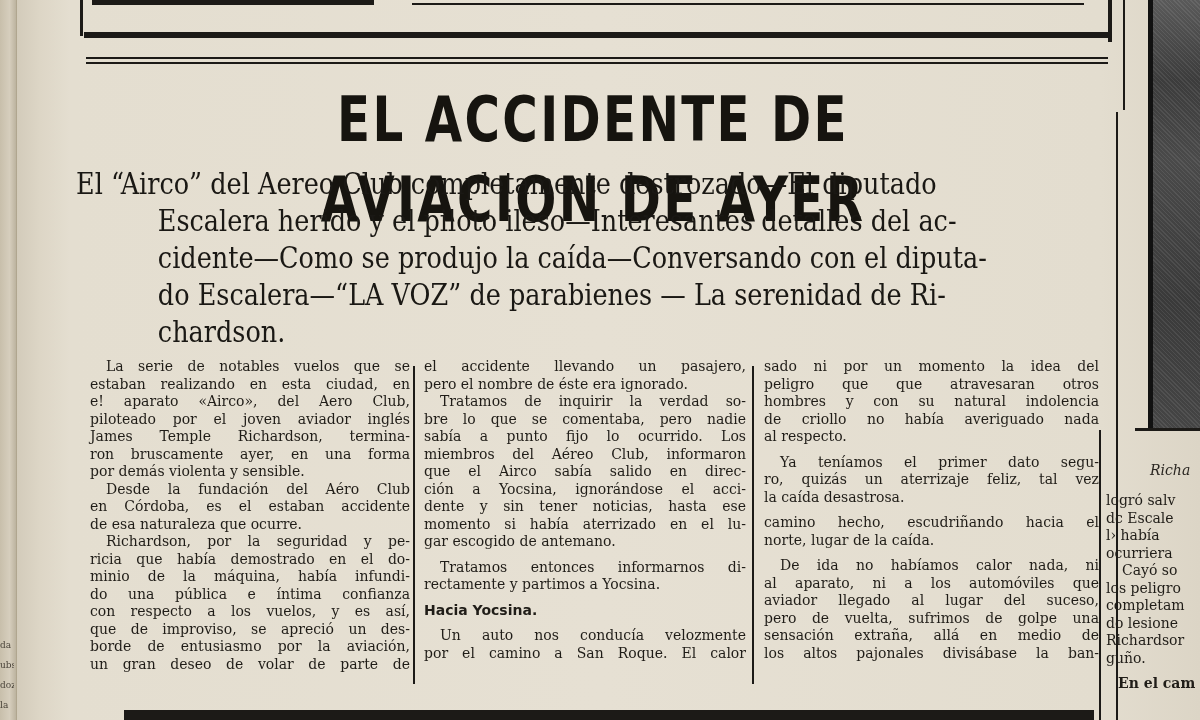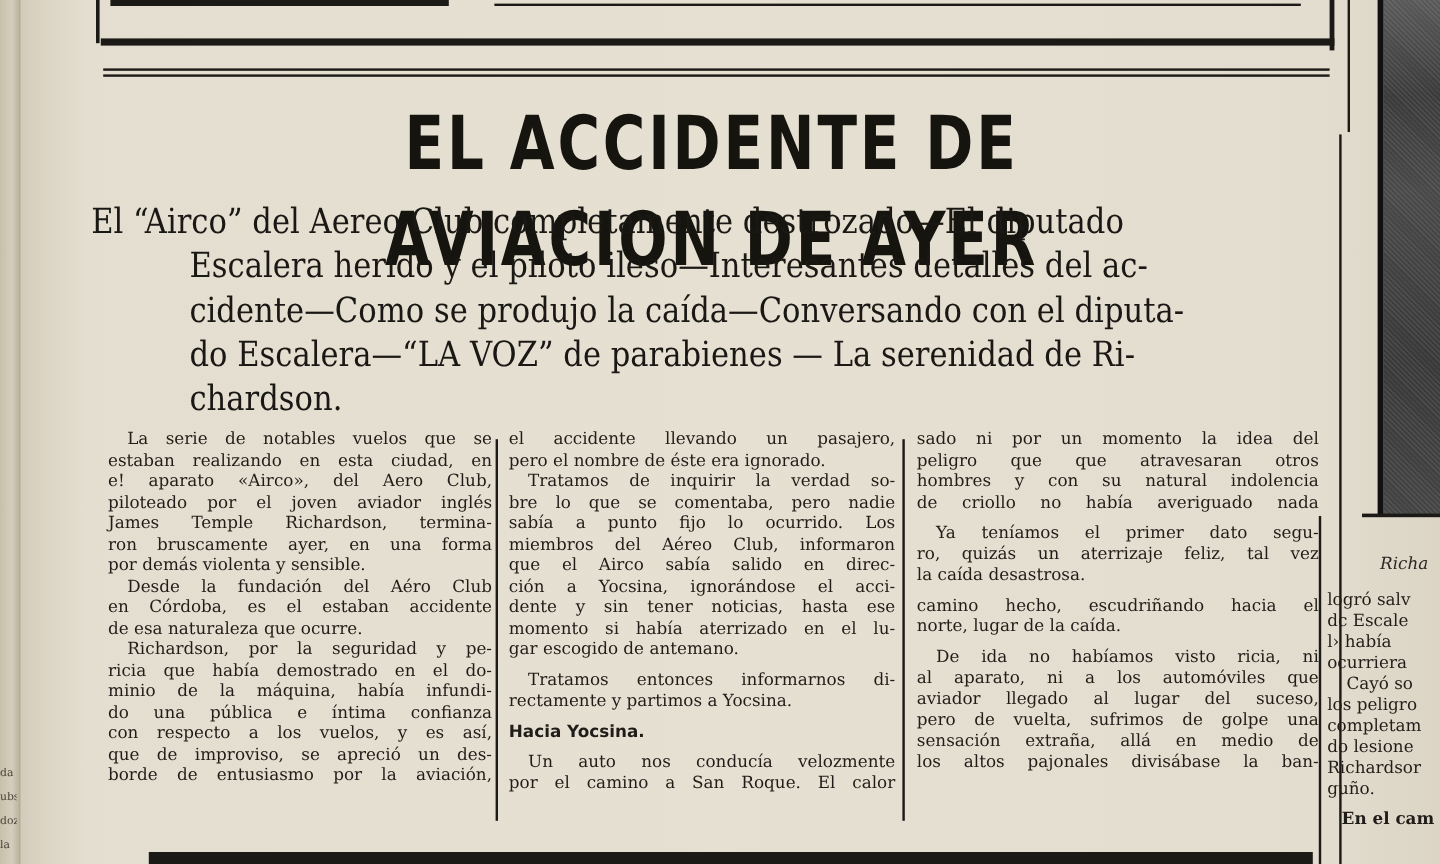--- a/index.html
+++ b/index.html
@@ -111,20 +111,21 @@
     <span class="ln ind">Desde la fundación del Aéro Club</span>
     <span class="ln">en Córdoba, es el estaban accidente</span>
     <span class="ln last">de esa naturaleza que ocurre.</span>
     <span class="ln ind">Richardson, por la seguridad y pe-</span>
     <span class="ln">ricia que había demostrado en el do-</span>
     <span class="ln">minio de la máquina, había infundi-</span>
     <span class="ln">do una pública e íntima confianza</span>
     <span class="ln">con respecto a los vuelos, y es así,</span>
     <span class="ln">que de improviso, se apreció un des-</span>
     <span class="ln">borde de entusiasmo por la aviación,</span>
+    <span class="ln">un gran deseo de volar de parte de</span>
   </div>
 
   <div class="col col2">
     <span class="ln">el accidente llevando un pasajero,</span>
     <span class="ln last">pero el nombre de éste era ignorado.</span>
     <span class="ln ind">Tratamos de inquirir la verdad so-</span>
     <span class="ln">bre lo que se comentaba, pero nadie</span>
     <span class="ln">sabía a punto fijo lo ocurrido. Los</span>
     <span class="ln">miembros del Aéreo Club, informaron</span>
     <span class="ln">que el Airco sabía salido en direc-</span>
@@ -140,29 +141,30 @@
     <div class="gap"></div>
     <span class="ln ind">Un auto nos conducía velozmente</span>
     <span class="ln">por el camino a San Roque. El calor</span>
   </div>
 
   <div class="col col3">
     <span class="ln">sado ni por un momento la idea del</span>
     <span class="ln">peligro que que atravesaran otros</span>
     <span class="ln">hombres y con su natural indolencia</span>
     <span class="ln">de criollo no había averiguado nada</span>
+    <span class="ln last">al respecto.</span>
     <div class="gap"></div>
     <span class="ln ind">Ya teníamos el primer dato segu-</span>
     <span class="ln">ro, quizás un aterrizaje feliz, tal vez</span>
     <span class="ln last">la caída desastrosa.</span>
     <div class="gap"></div>
     <span class="ln">camino hecho, escudriñando hacia el</span>
     <span class="ln last">norte, lugar de la caída.</span>
     <div class="gap"></div>
-    <span class="ln ind">De ida no habíamos visto ricia, ni</span>
+    <span class="ln ind">De ida no habíamos calor nada, ni</span>
     <span class="ln">al aparato, ni a los automóviles que</span>
     <span class="ln">aviador llegado al lugar del suceso,</span>
     <span class="ln">pero de vuelta, sufrimos de golpe una</span>
     <span class="ln">sensación extraña, allá en medio de</span>
     <span class="ln">los altos pajonales divisábase la ban-</span>
   </div>
 
   <div class="caption">Richa</div>
   <div class="col col4" style="top:492px;">
     <span class="ln">logró salv</span>

